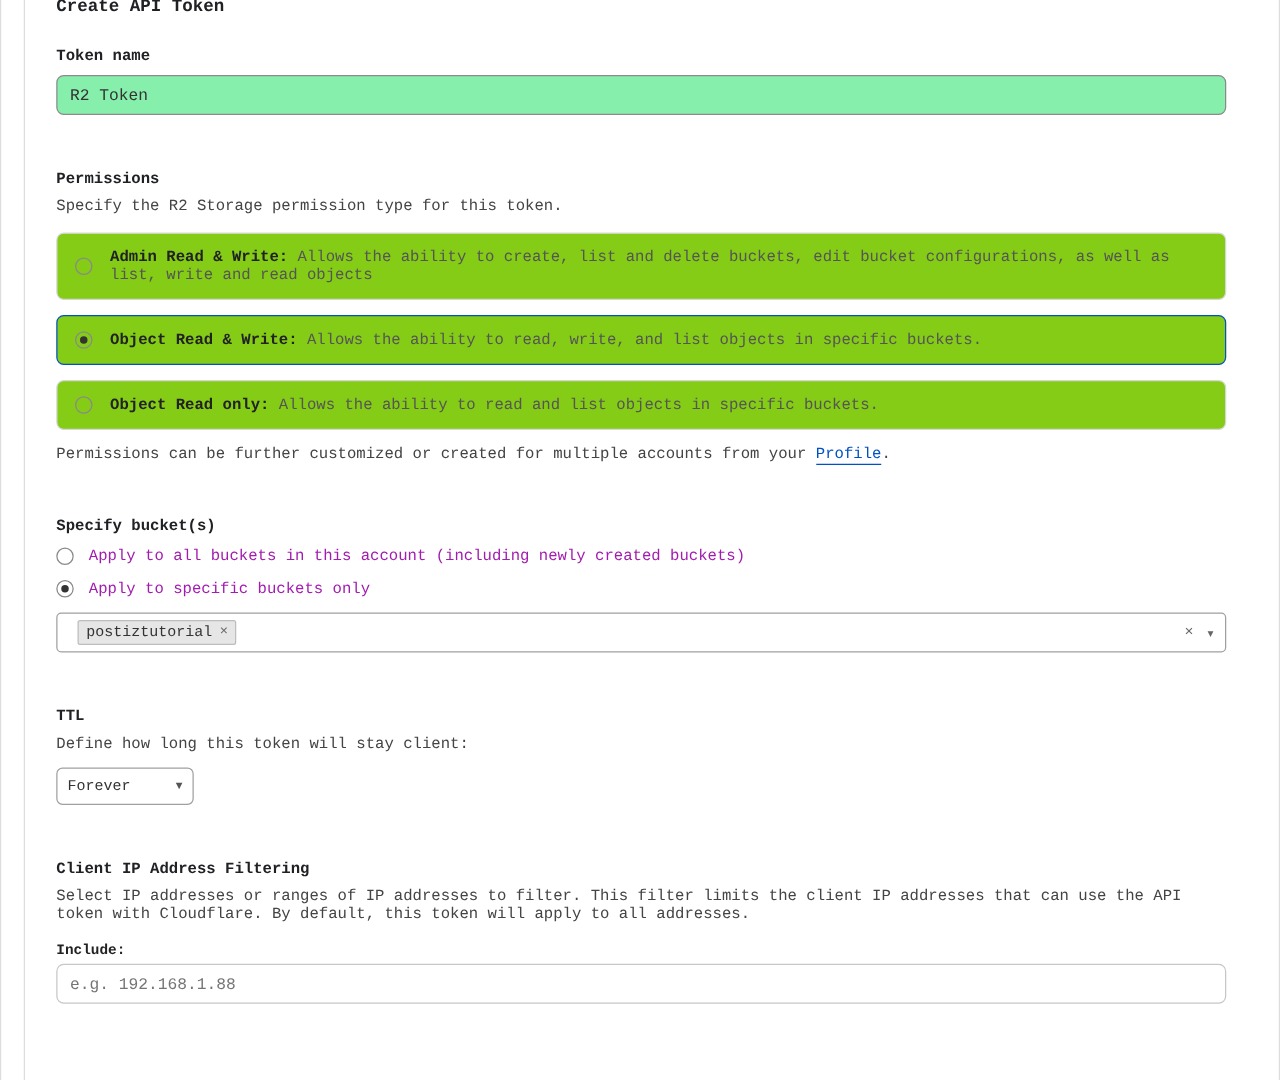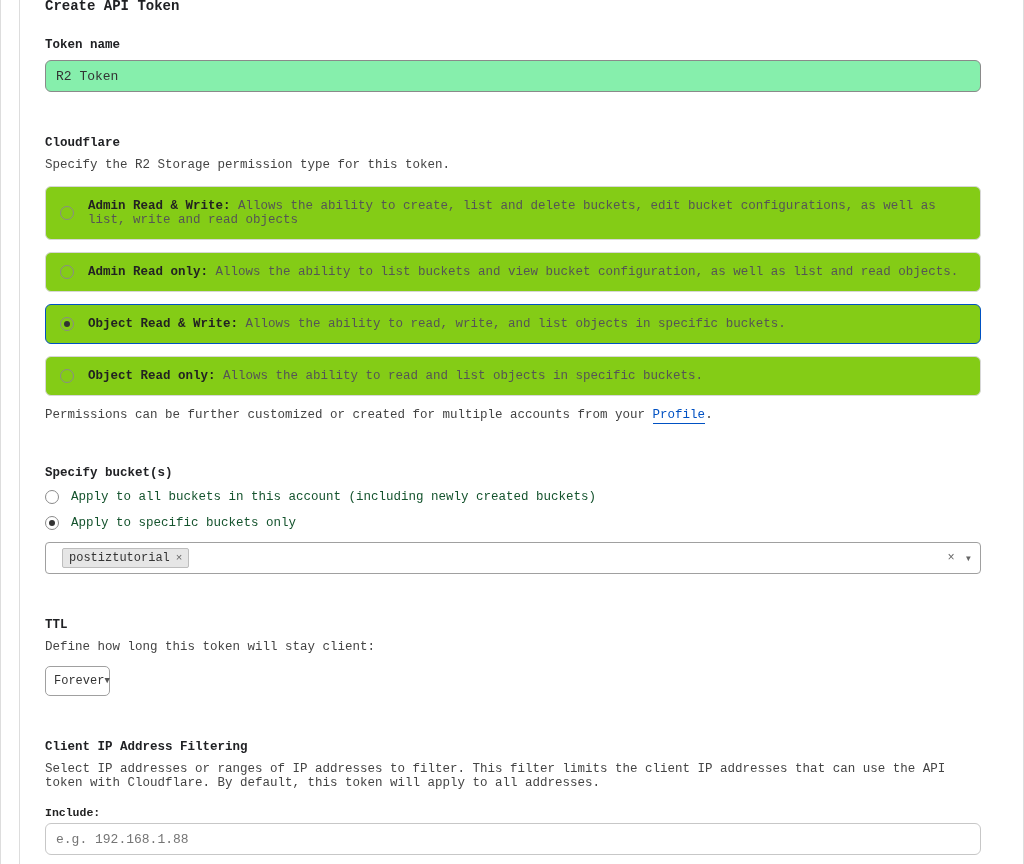--- a/index.html
+++ b/index.html
@@ -116,21 +116,21 @@
     text-decoration: none;
     border-bottom: 1px solid #0051c3;
     padding-bottom: 1px;
   }
   .bucket-radio-row {
     display: flex;
     align-items: center;
     gap: 12px;
     margin-bottom: 12px;
     font-size: 12.5px;
-    color: #14532d;
+    color: #a21caf;
   }
   .tag-select {
     border: 1px solid #a0a0a0;
     border-radius: 4px;
     width: 100%;
     height: 32px;
     display: flex;
     align-items: center;
     padding: 0 16px;
     position: relative;
@@ -158,21 +158,21 @@
     display: flex;
     align-items: center;
     gap: 10px;
     color: #666;
   }
   .right-controls span { cursor: pointer; font-size: 12px; }
   .ttl-select {
     display: inline-flex;
     align-items: center;
     justify-content: space-between;
-    width: 65px;
+    width: 110px;
     height: 30px;
     border: 1px solid #a0a0a0;
     border-radius: 5px;
     padding: 0 8px;
     font-size: 12px;
     color: #333;
     cursor: pointer;
     margin-top: 12px;
   }
   .ttl-select .caret {
@@ -194,38 +194,31 @@
   <div class="content">
 
     <h2 class="page-title">Create API Token</h2>
 
     
     <div class="section-label">Token name</div>
     <input type="text" class="field-input" value="R2 Token" style="">
 
     
     <div class="gap-lg"></div>
-    <div class="section-label">Cloudflare</div>
+    <div class="section-label">Permissions</div>
     <div class="helper">Specify the R2 Storage permission type for this token.</div>
 
     <div class="perm-card">
       <span class="radio"></span>
       <span class="perm-text">
         <strong>Admin Read &amp; Write:</strong>
         <span>Allows the ability to create, list and delete buckets, edit bucket configurations, as well as list, write and read objects</span>
       </span>
     </div>
 
-    <div class="perm-card">
-      <span class="radio"></span>
-      <span class="perm-text">
-        <strong>Admin Read only:</strong>
-        <span>Allows the ability to list buckets and view bucket configuration, as well as list and read objects.</span>
-      </span>
-    </div>
 
     <div class="perm-card selected">
       <span class="radio checked"></span>
       <span class="perm-text">
         <strong>Object Read &amp; Write:</strong>
         <span>Allows the ability to read, write, and list objects in specific buckets.</span>
       </span>
     </div>
 
     <div class="perm-card">

